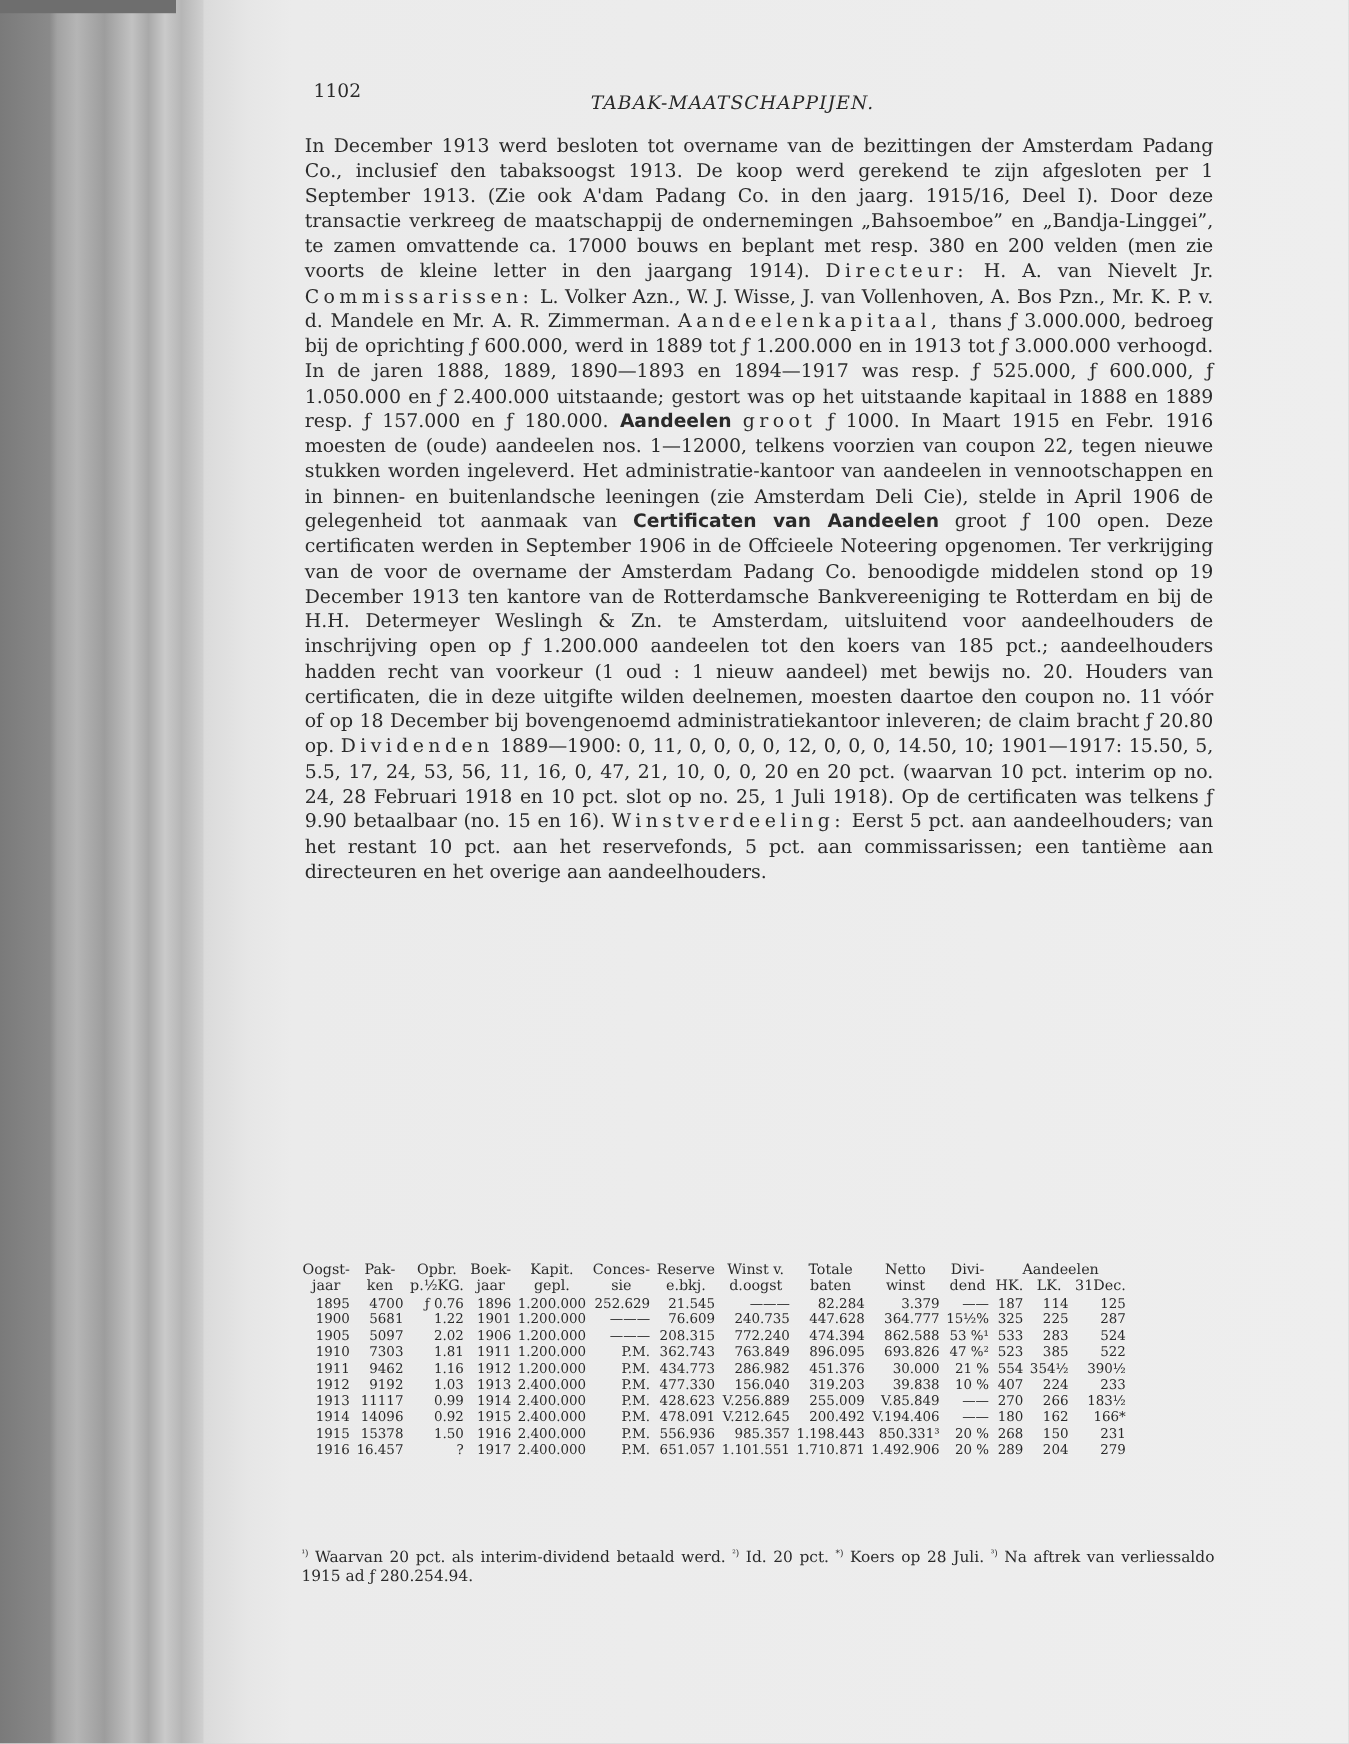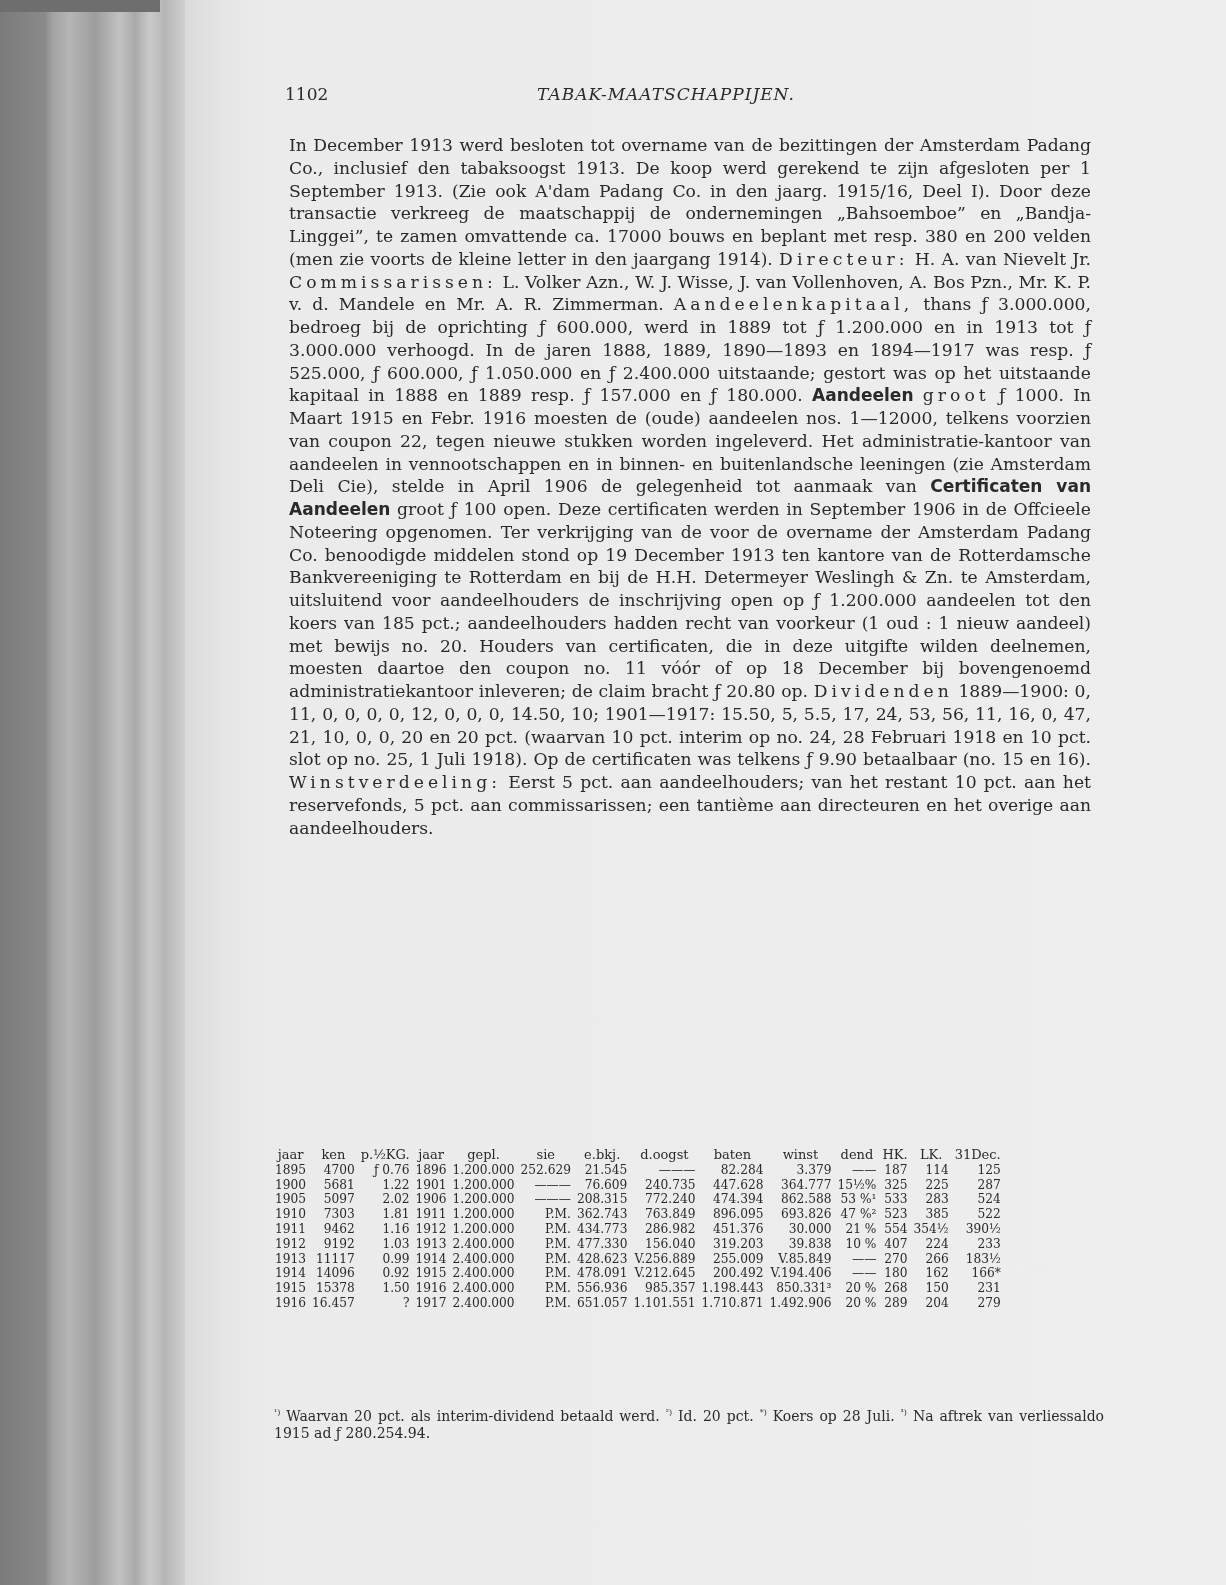--- a/index.html
+++ b/index.html
@@ -19,31 +19,31 @@
       background: #6e6e6e;
     }
     .page {
       position: absolute; left: 185px; top: 0; width: 1041px; height: 1585px;
       background: linear-gradient(90deg, #dadada 0px, #e6e6e6 40px, #ebebeb 80px, #eeeeee 1041px);
     }
     .running-head {
       position: absolute; left: 285px; top: 72px; width: 820px; height: 24px;
       font-size: 17px;
     }
-    .page-number { position: absolute; left: 0; top: 12px; text-align: center; }
+    .page-number { position: absolute; left: 0; top: 1px; text-align: center; }
     .running-title {
       position: absolute; left: 252px; top: 12px;
       font-style: italic; letter-spacing: 1px;
     }
     .body-text {
       position: absolute; left: 277px; top: 122px; width: 826px;
       font-size: 17.2px; line-height: 22.75px;
       text-align: justify;
     }
-    .body-text p { margin: 12px; }
+    .body-text p { margin: 0; }
     .sp { letter-spacing: 4px; }
     .bold-sans {
       font-family: "DejaVu Sans", "Liberation Sans", sans-serif;
       font-weight: bold; font-size: 17px;
     }
     table.fin {
       position: absolute; left: 272px; top: 1148px;
       border-collapse: collapse;
       font-size: 12.2px; line-height: 14.8px;
     }
@@ -86,20 +86,34 @@
     <span class="sp">Dividenden</span>
     <span>1889—1900: 0, 11, 0, 0, 0, 0, 12, 0, 0, 0, 14.50, 10; 1901—1917: 15.50, 5, 5.5, 17, 24, 53, 56, 11, 16, 0, 47, 21, 10, 0, 0, 20 en 20 pct. (waarvan 10 pct. interim op no. 24, 28 Februari 1918 en 10 pct. slot op no. 25, 1 Juli 1918). Op de certificaten was telkens ƒ 9.90 betaalbaar (no. 15 en 16).</span>
     <span class="sp">Winstverdeeling:</span>
     <span>Eerst 5 pct. aan aandeelhouders; van het restant 10 pct. aan het reservefonds, 5 pct. aan commissarissen; een tantième aan directeuren en het overige aan aandeelhouders.</span>
   </p>
 </div>
 
 <table class="fin">
   <thead>
     <tr>
+      <th>Oogst-</th>
+      <th>Pak-</th>
+      <th>Opbr.</th>
+      <th>Boek-</th>
+      <th>Kapit.</th>
+      <th>Conces-</th>
+      <th>Reserve</th>
+      <th>Winst v.</th>
+      <th>Totale</th>
+      <th>Netto</th>
+      <th>Divi-</th>
+      <th colspan="3">Aandeelen</th>
+    </tr>
+    <tr>
       <th>jaar</th>
       <th>ken</th>
       <th>p.½KG.</th>
       <th>jaar</th>
       <th>gepl.</th>
       <th>sie</th>
       <th>e.bkj.</th>
       <th>d.oogst</th>
       <th>baten</th>
       <th>winst</th>

